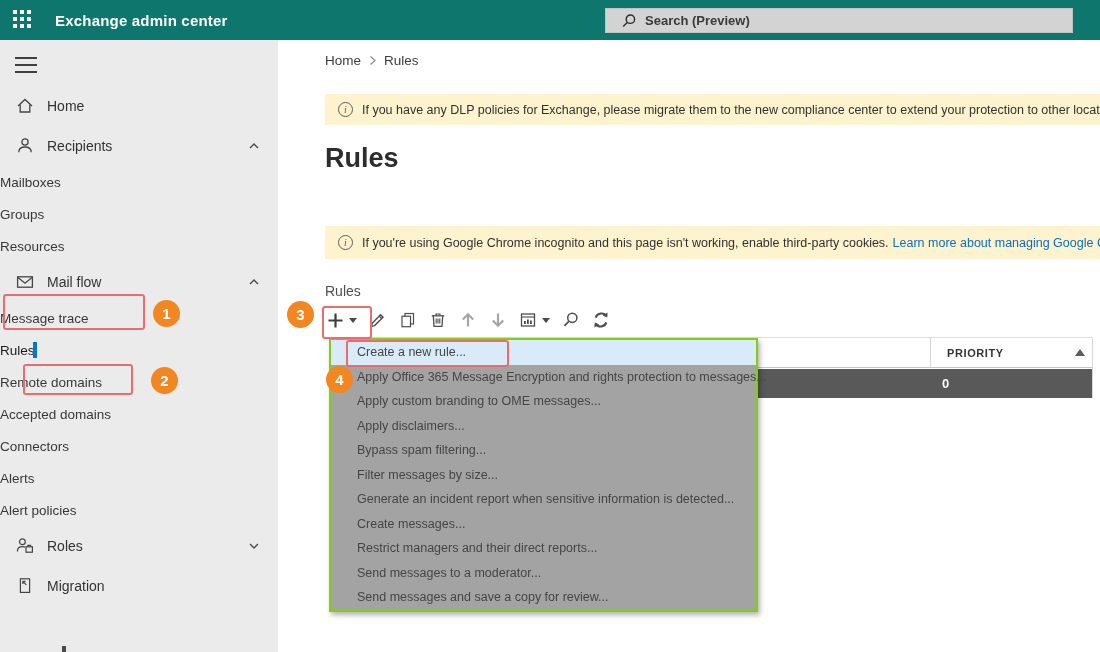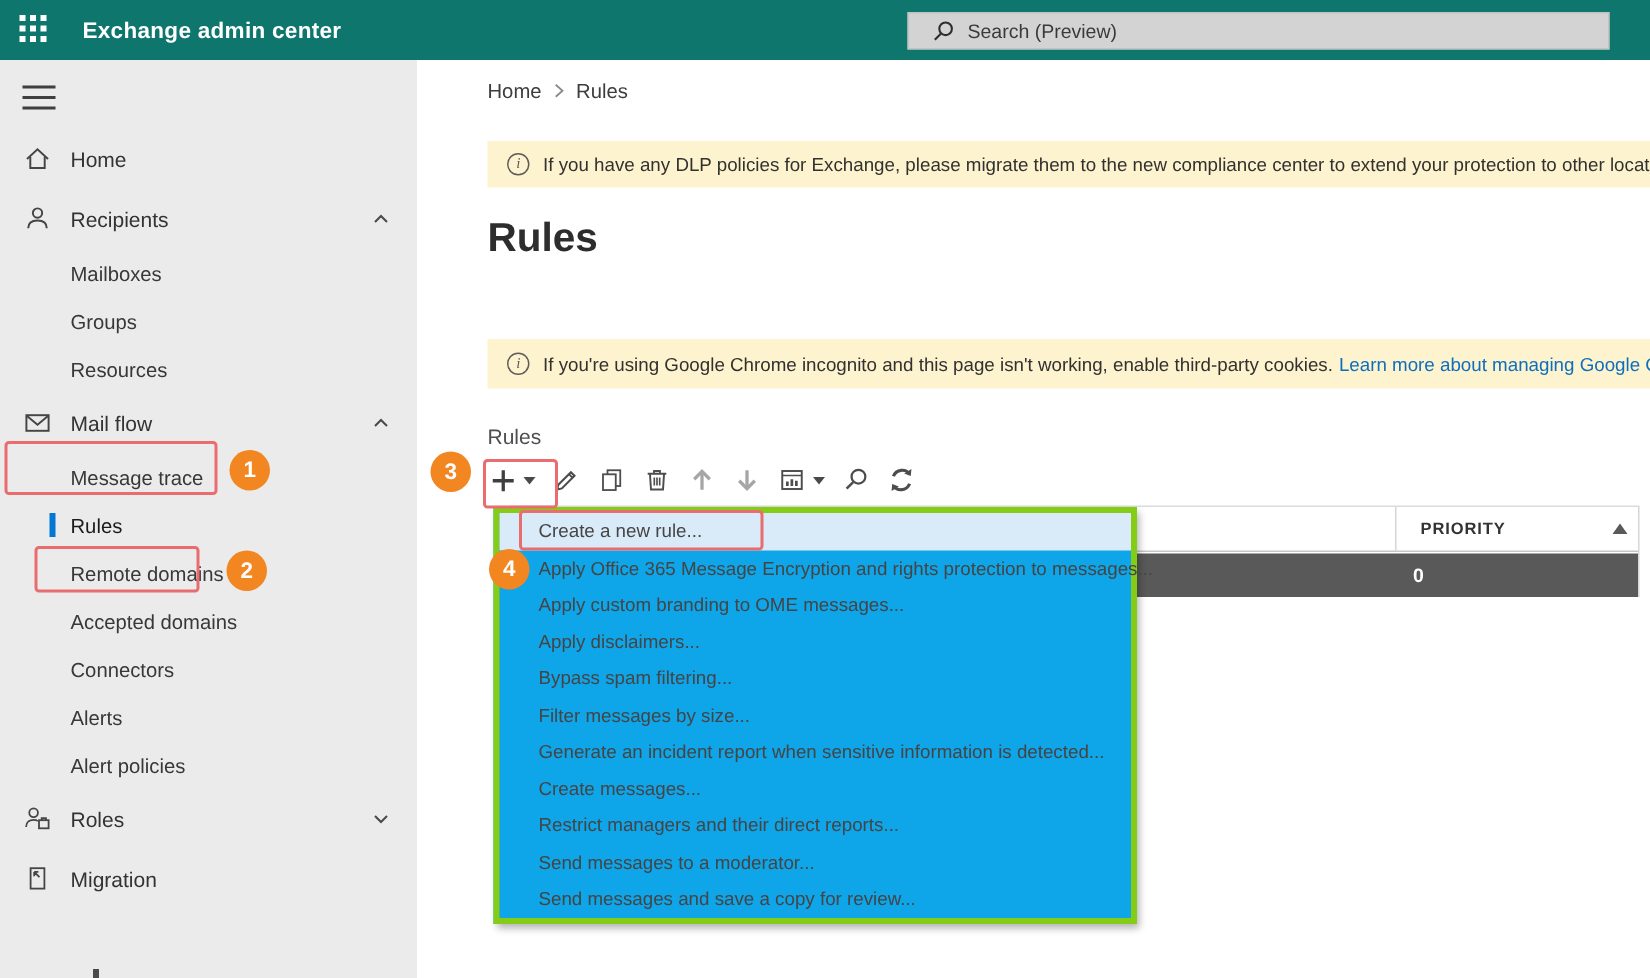--- a/index.html
+++ b/index.html
@@ -7,31 +7,31 @@
   body { font-family:"Liberation Sans", sans-serif; background:#fff; }
   .screen { position:relative; width:1100px; height:652px; overflow:hidden; background:#fff; }
 
   
   .topbar { position:absolute; left:0; top:0; width:1100px; height:40px; background:#0f766e; display:flex; align-items:center; }
   .waffle { width:20px; height:20px; margin-left:13px; display:grid; grid-template-columns:repeat(3,4px); grid-template-rows:repeat(3,4px); gap:3px; cursor:pointer; }
   .waffle span { background:#fff; width:4px; height:4px; }
   .topbar-title { color:#fff; font-size:15px; font-weight:700; margin-left:22px; letter-spacing:.2px; }
   .searchbox { position:absolute; left:605px; top:8px; width:468px; height:25px; background:#d3d3d3; border:1px solid #c2c2c2; display:flex; align-items:center; }
   .searchbox svg { margin-left:15px; flex:0 0 auto; }
-  .searchbox input { border:none; outline:none; background:transparent; font-family:"Liberation Sans",sans-serif; font-size:13px; color:#2f2f2f; margin-left:8px; width:380px; }
+  .searchbox input { border:none; outline:none; background:transparent; font-family:"Liberation Sans",sans-serif; font-size:13px; color:#2f2f2f; margin-left:8px; width:380px;font-weight:bold; }
   .searchbox input::placeholder { color:#3a3a3a; opacity:1; }
 
   
   .sidebar { position:absolute; left:0; top:40px; width:278px; height:612px; background:#ebebeb; }
   .hamburger { margin:17px 0 0 15px; width:24px; height:16px; display:flex; flex-direction:column; justify-content:space-between; cursor:pointer; }
   .hamburger span { display:block; width:22px; height:2px; background:#3f3f3f; }
   .nav { position:absolute; left:0; top:46px; width:278px; }
   .side-item { position:relative; display:flex; align-items:center; cursor:pointer; color:#333; }
   .side-item.top { height:40px; padding-left:15px; font-size:14px; }
-  .side-item.sub { height:32px; padding-left:47px; font-size:13.5px; color:#383838; }
+  .side-item.sub { height:32px; font-size:13.5px; color:#383838; }
   .s-icon { width:20px; height:20px; margin-right:12px; display:flex; align-items:center; justify-content:center; }
   .chev { position:absolute; right:17px; top:50%; transform:translateY(-50%); width:14px; height:14px; }
   .sel-bar { position:absolute; left:33px; top:50%; transform:translateY(-50%); width:4px; height:16px; background:#0078d4; }
   .side-item.selected { color:#1b1b1b; }
   .partial-icon { position:absolute; left:62px; top:606px; width:4px; height:6px; background:#4a4a4a; }
 
   
   .main { position:absolute; left:278px; top:40px; width:822px; height:612px; background:#fff; }
   .breadcrumb { position:absolute; left:47px; top:13px; display:flex; align-items:center; gap:7px; font-size:13.5px; color:#3d3d3d; }
   .crumb-sep { display:flex; align-items:center; color:#8a8a8a; }
@@ -56,21 +56,21 @@
   
   .rules-table { position:absolute; left:62px; top:297px; width:753px; border-right:1px solid #d6d6d6; }
   .thead { position:relative; height:31px; border-top:1px solid #dcdcdc; border-bottom:1px solid #c6c6c6; background:#fff; }
   .col-div { position:absolute; left:590px; top:0; width:1px; height:100%; background:#d6d6d6; }
   .th-priority { position:absolute; left:607px; top:0; height:100%; display:flex; align-items:center; font-size:11px; letter-spacing:.6px; color:#333; cursor:pointer;font-weight:bold; }
   .sort-asc { position:absolute; right:7px; top:11px; width:0; height:0; border-left:5px solid transparent; border-right:5px solid transparent; border-bottom:7px solid #5a5a5a; }
   .trow { position:relative; margin-top:1px; height:29px; background:#595959; display:flex; align-items:center; cursor:pointer; }
   .trow .cell-priority { position:absolute; left:602px; color:#fff; font-size:13px; font-weight:700; }
 
   
-  .dropdown { position:absolute; left:51px; top:298px; width:429px; background:#0ea5e9; border:4px solid #84cc16; box-shadow:2px 3px 5px rgba(0,0,0,.3); z-index:20; }
+  .dropdown { position:absolute; left:51px; top:298px; width:429px; background:#a3a3a3; border:2px solid #84cc16; box-shadow:2px 3px 5px rgba(0,0,0,.3); z-index:20; }
   .menu-item { height:24.5px; display:flex; align-items:center; padding-left:26px; font-size:12.5px; color:#454545; cursor:pointer; white-space:nowrap; }
   .menu-item.highlight { background:#d9ebf9; }
 
   
   .annot { position:absolute; z-index:50; pointer-events:none; }
   .red-box { position:absolute; border:2px solid #e96c6e; border-radius:3px; }
   .num-badge { position:absolute; width:27px; height:27px; border-radius:50%; background:#f28621; color:#fff; font-size:15px; font-weight:700; display:flex; align-items:center; justify-content:center; }
 
   svg { display:block; }
 </style>

